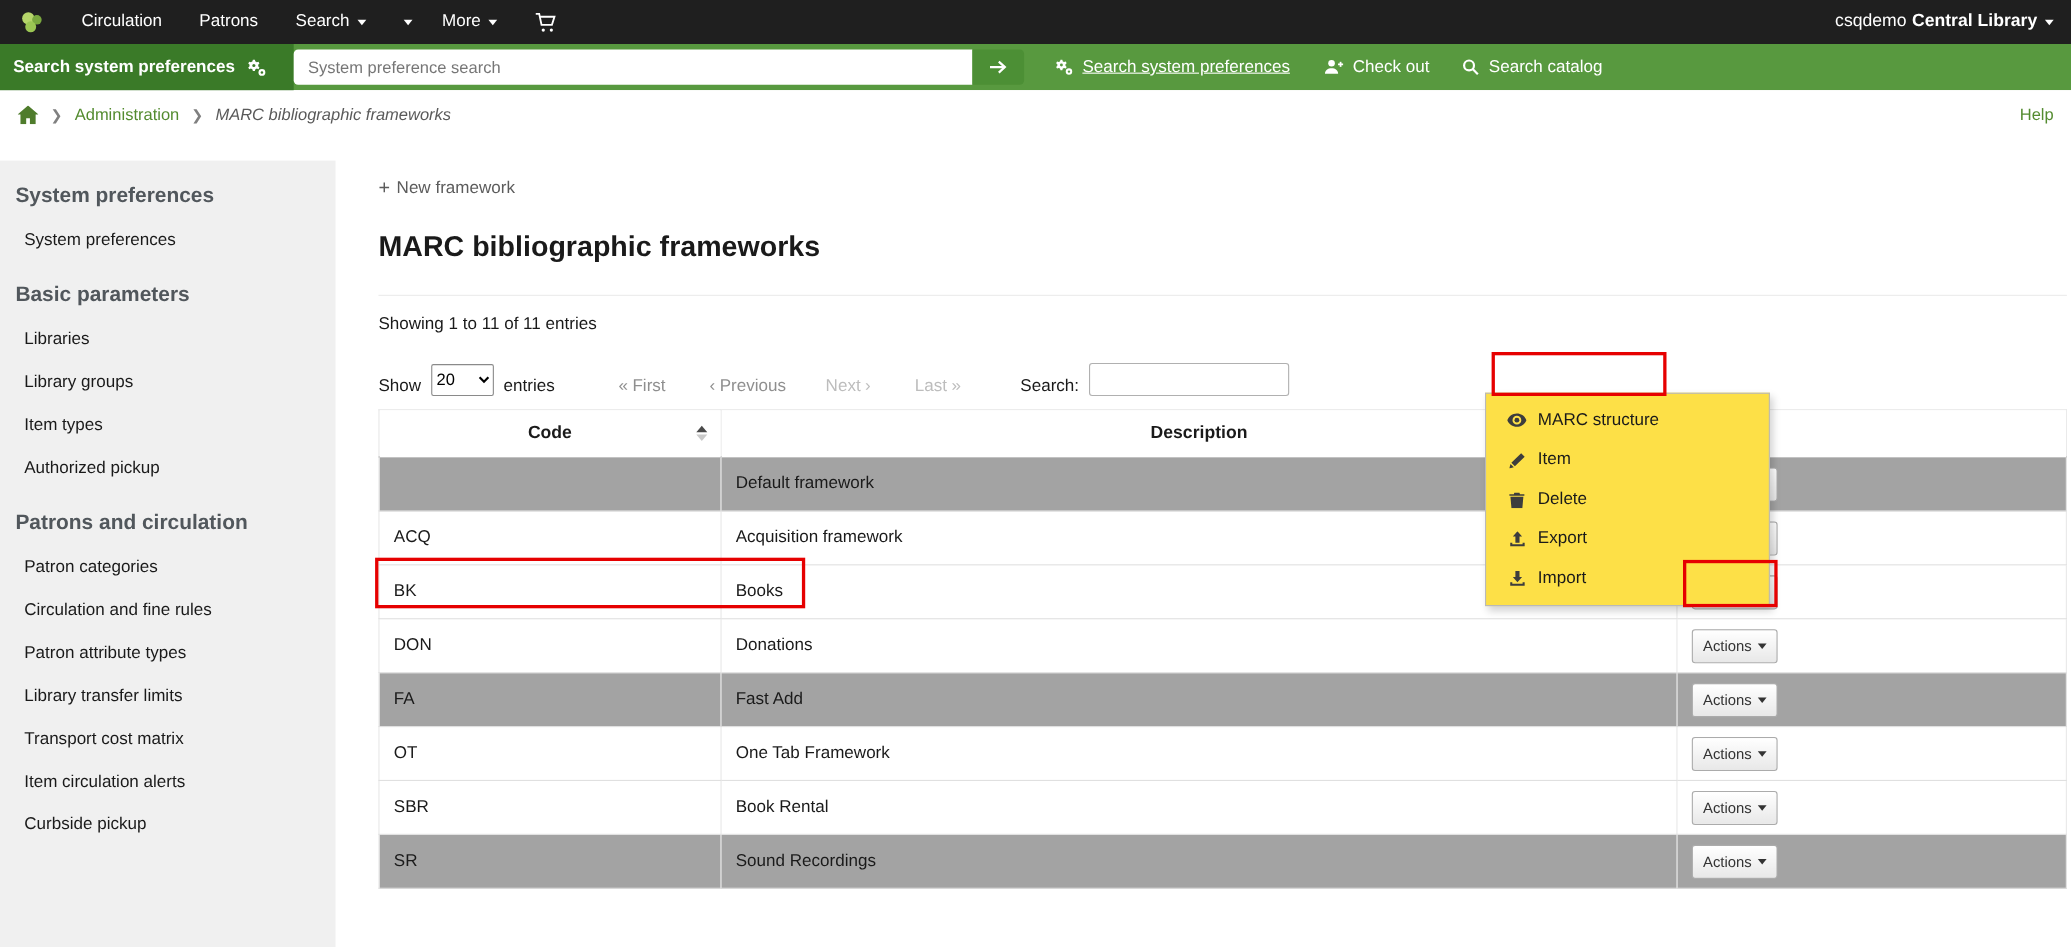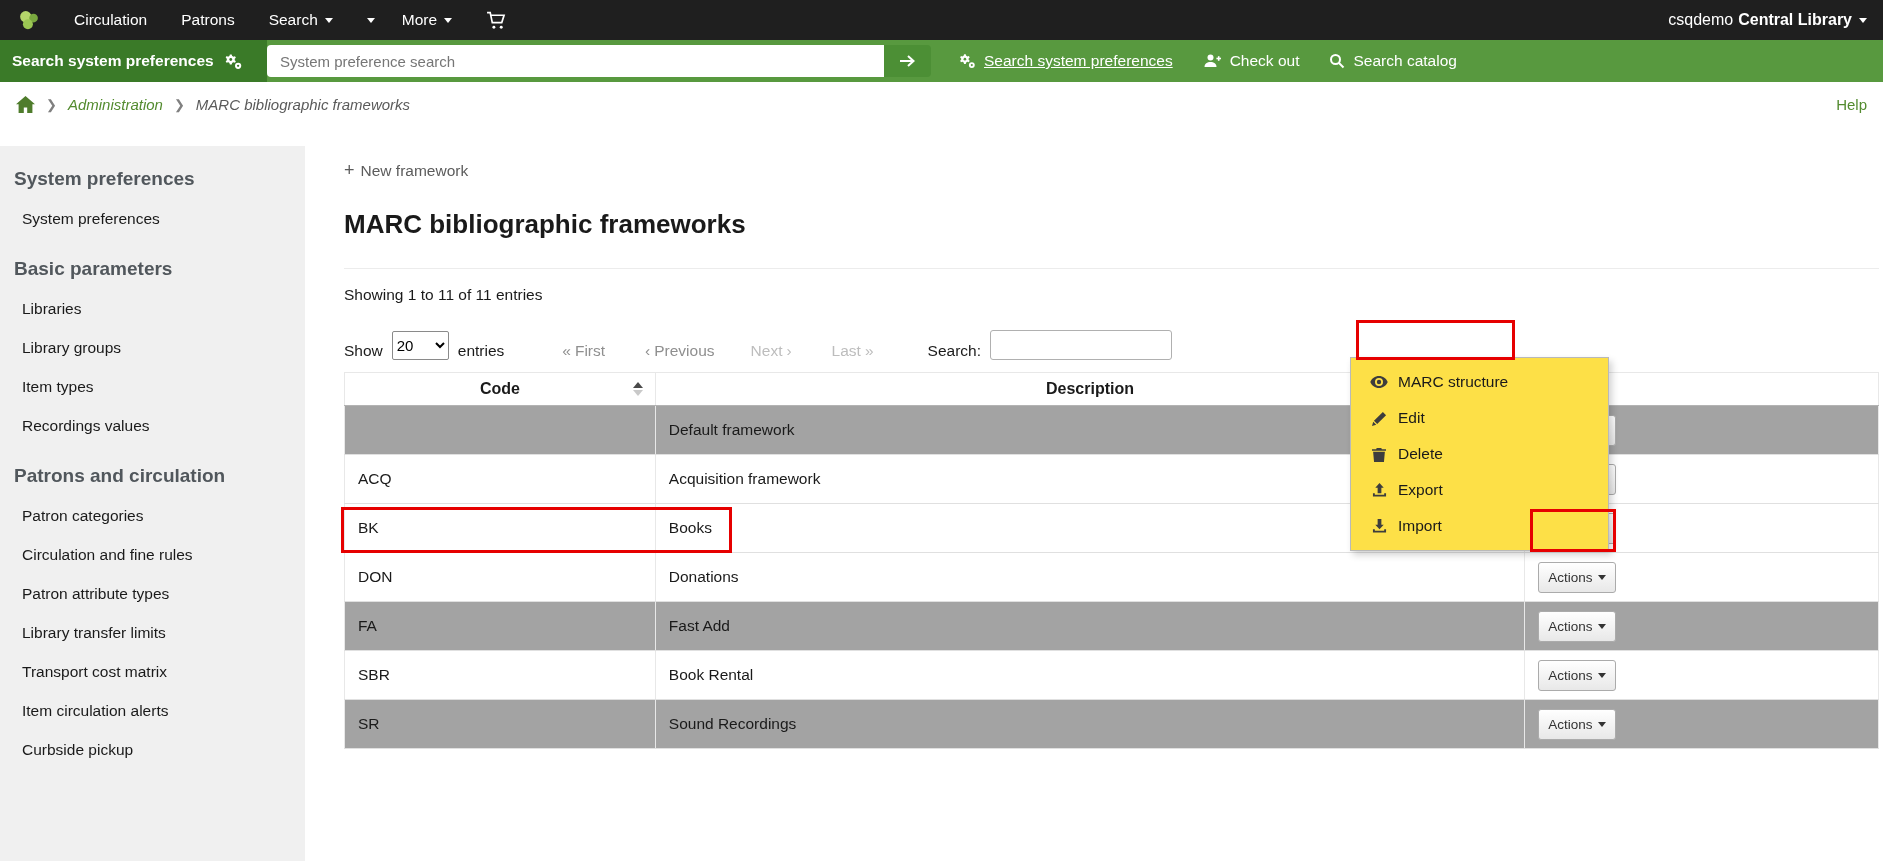--- a/index.html
+++ b/index.html
@@ -57,21 +57,21 @@
   .bar-link { display:flex; align-items:center; margin-right:30px; cursor:pointer; white-space:nowrap; }
   .bar-link .icon { margin-right:8px; display:flex; }
   .bar-link.active span.lbl { text-decoration:underline; }
 
   
   .breadcrumb {
     height:45px; display:flex; align-items:center; padding:0 16px;
     font-size:15px; background:#fff;
   }
   .crumb-sep { color:#808080; margin:0 11px; font-size:13px; }
-  .crumb-link { color:#538b2f; font-style:italic; cursor:pointer; }
+  .crumb-link { color:#538b2f; cursor:pointer; }
   .crumb-current { color:#5a5a5a; font-style:italic; }
   .help-link { margin-left:auto; color:#538b2f; cursor:pointer; }
 
   
   .layout { position:relative; height:734px; }
   .sidebar {
     position:absolute; left:0; top:19px; bottom:0; width:305px;
     background:#f0f0f0; padding:22px 10px 0 14px;
   }
   .sb-heading { font-size:19px; font-weight:bold; color:#51575c; margin:16px 0 9px 0; }
@@ -98,21 +98,21 @@
   .pg-chev { margin:0 4px; }
   .tbl-search-label { margin-left:14px; color:#1a1a1a; }
   .tbl-search-input {
     width:182px; height:30px; margin-left:9px; border:1px solid #b0b0b0; border-radius:3px;
     font-size:15px; padding:0 8px; font-family:"Liberation Sans",sans-serif;
   }
 
   
   table.frameworks { border-collapse:collapse; width:1535px; margin-top:12px; font-size:15.5px; }
   table.frameworks th {
-    height:33px; font-size:16px; font-weight:bold; text-align:center;
+    height:43px; font-size:16px; font-weight:bold; text-align:center;
     border-top:1px solid #e8e8e8; border-bottom:1px solid #b3b3b3;
     border-left:1px solid #e8e8e8; border-right:1px solid #e8e8e8;
     position:relative; background:#fff;
   }
   table.frameworks td {
     height:49px; border-bottom:1px solid #e0e0e0;
     border-left:1px solid #e8e8e8; border-right:1px solid #e8e8e8;
     padding:0 13px; background:#fff;
   }
   tr.striped td { background:#a3a3a3; }
@@ -262,21 +262,21 @@
   <aside class="sidebar">
     <div class="sb-heading first">System preferences</div>
     <ul>
       <li>System preferences</li>
     </ul>
     <div class="sb-heading">Basic parameters</div>
     <ul>
       <li>Libraries</li>
       <li>Library groups</li>
       <li>Item types</li>
-      <li>Recordings values</li>
+      <li>Authorized pickup</li>
     </ul>
     <div class="sb-heading">Patrons and circulation</div>
     <ul>
       <li>Patron categories</li>
       <li>Circulation and fine rules</li>
       <li>Patron attribute types</li>
       <li>Library transfer limits</li>
       <li>Transport cost matrix</li>
       <li>Item circulation alerts</li>
       <li>Curbside pickup</li>
@@ -373,20 +373,30 @@
             <td>FA</td>
             <td>Fast Add</td>
             <td>
               <button class="btn-actions">
                   <span>Actions</span>
                   <span class="caret-down dark"></span>
                 </button>
             </td>
           </tr>
           <tr>
+            <td>OT</td>
+            <td>One Tab Framework</td>
+            <td>
+              <button class="btn-actions">
+                  <span>Actions</span>
+                  <span class="caret-down dark"></span>
+                </button>
+            </td>
+          </tr>
+          <tr>
             <td>SBR</td>
             <td>Book Rental</td>
             <td>
               <button class="btn-actions">
                   <span>Actions</span>
                   <span class="caret-down dark"></span>
                 </button>
             </td>
           </tr>
           <tr class="striped">
@@ -413,21 +423,21 @@
         </svg>
       </span>
       <span>MARC structure</span>
     </div>
     <div class="menu-item">
       <span class="icon">
         <svg width="15" height="15" viewBox="0 0 16 16" fill="currentColor">
           <path d="M0 16l1.3-4.5 3.2 3.2zM2.1 10.4L11.6 1l3.4 3.4-9.5 9.4z"></path>
         </svg>
       </span>
-      <span>Edit</span>
+      <span>Item</span>
     </div>
     <div class="menu-item">
       <span class="icon">
         <svg width="14" height="15" viewBox="0 0 15 16" fill="currentColor">
           <path d="M5 1h5l.5 1.5H15V4H0V2.5h4.5zM1.2 5h12.6l-1 11H2.2z"></path>
         </svg>
       </span>
       <span>Delete</span>
     </div>
     <div class="menu-item">

